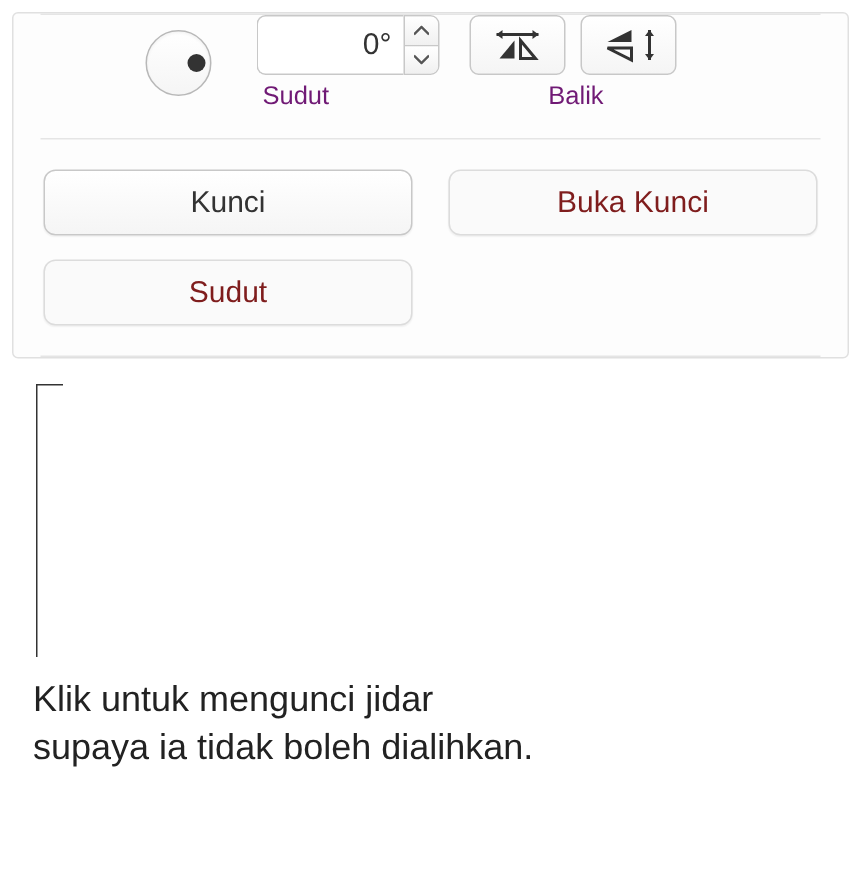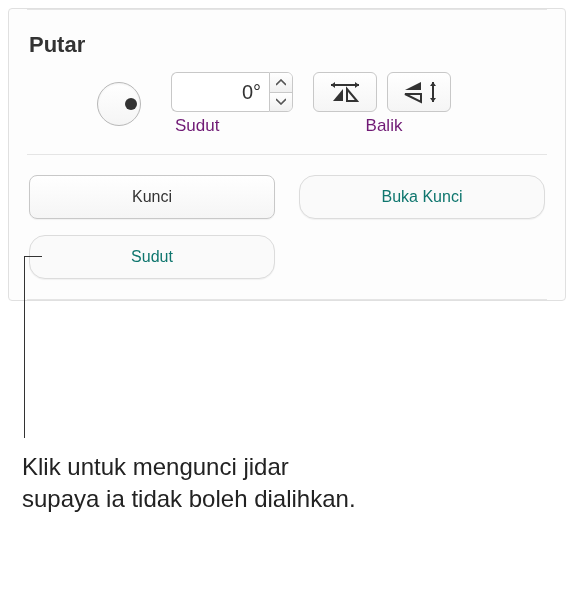--- a/index.html
+++ b/index.html
@@ -140,31 +140,30 @@
       display: grid;
       grid-template-columns: 1fr 1fr;
       gap: 16px 24px;
       padding: 20px;
     }
     .action-btn {
       height: 44px;
       border: 1px solid #c8c8c8;
       border-radius: 8px;
       background: linear-gradient(to bottom, #ffffff, #f5f5f5);
-      font-size: 16px;
+      font-size: 20px;
       cursor: pointer;
       color: #333;
       box-shadow: 0 1px 1px rgba(0,0,0,0.05);
     }
     .action-btn.disabled {
-      color: #0f766e;
+      color: #7f1d1d;
       border-color: #dcdcdc;
       background: #fafafa;
       cursor: default;
-      border-radius: 16px;
     }
     .callout-line {
       position: absolute;
       left: 24px;
       top: 256px;
       width: 1px;
       height: 182px;
       background: #333;
     }
     .callout-tick {
@@ -184,21 +183,20 @@
       color: #222;
       max-width: 340px;
     }
   </style>
 </head>
 <body>
 
 <div class="panel">
   <div class="divider"></div>
 
-  <div class="section-title">Putar</div>
 
   <div class="rotate-row">
     <div class="rotate-dial">
       <div class="rotate-dial-dot"></div>
     </div>
 
     <div class="angle-group">
       <div class="angle-input-wrap">
         <input class="angle-input" type="text" value="0°" style="">
         <div class="stepper">

